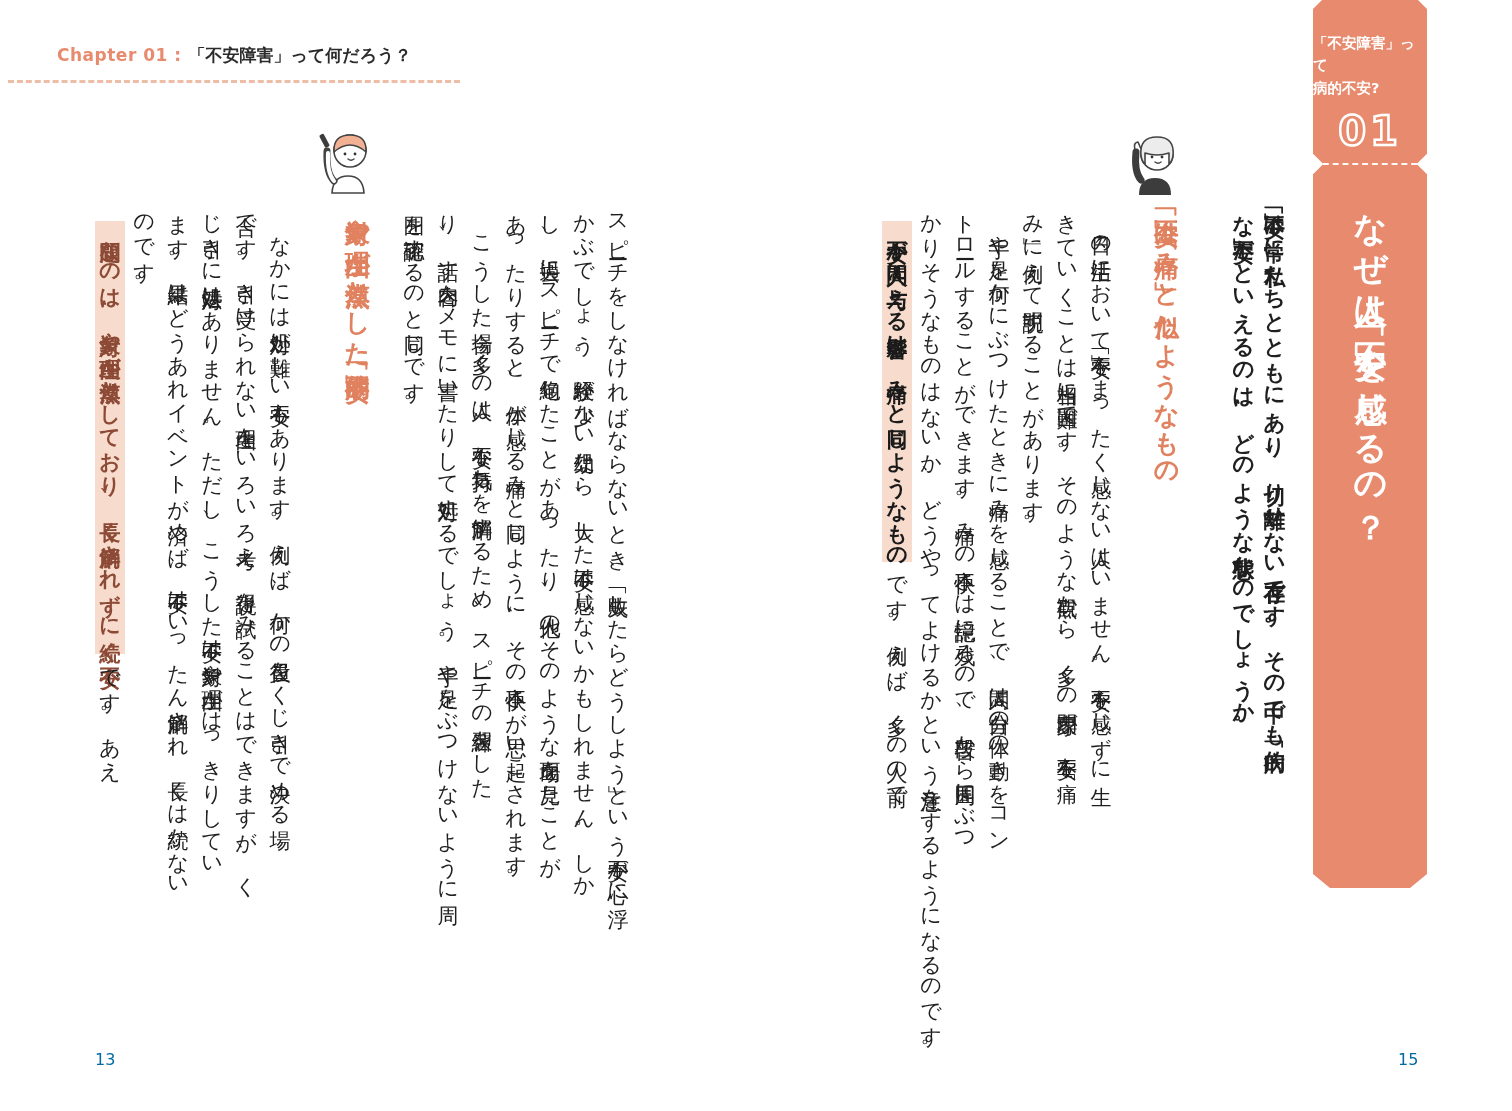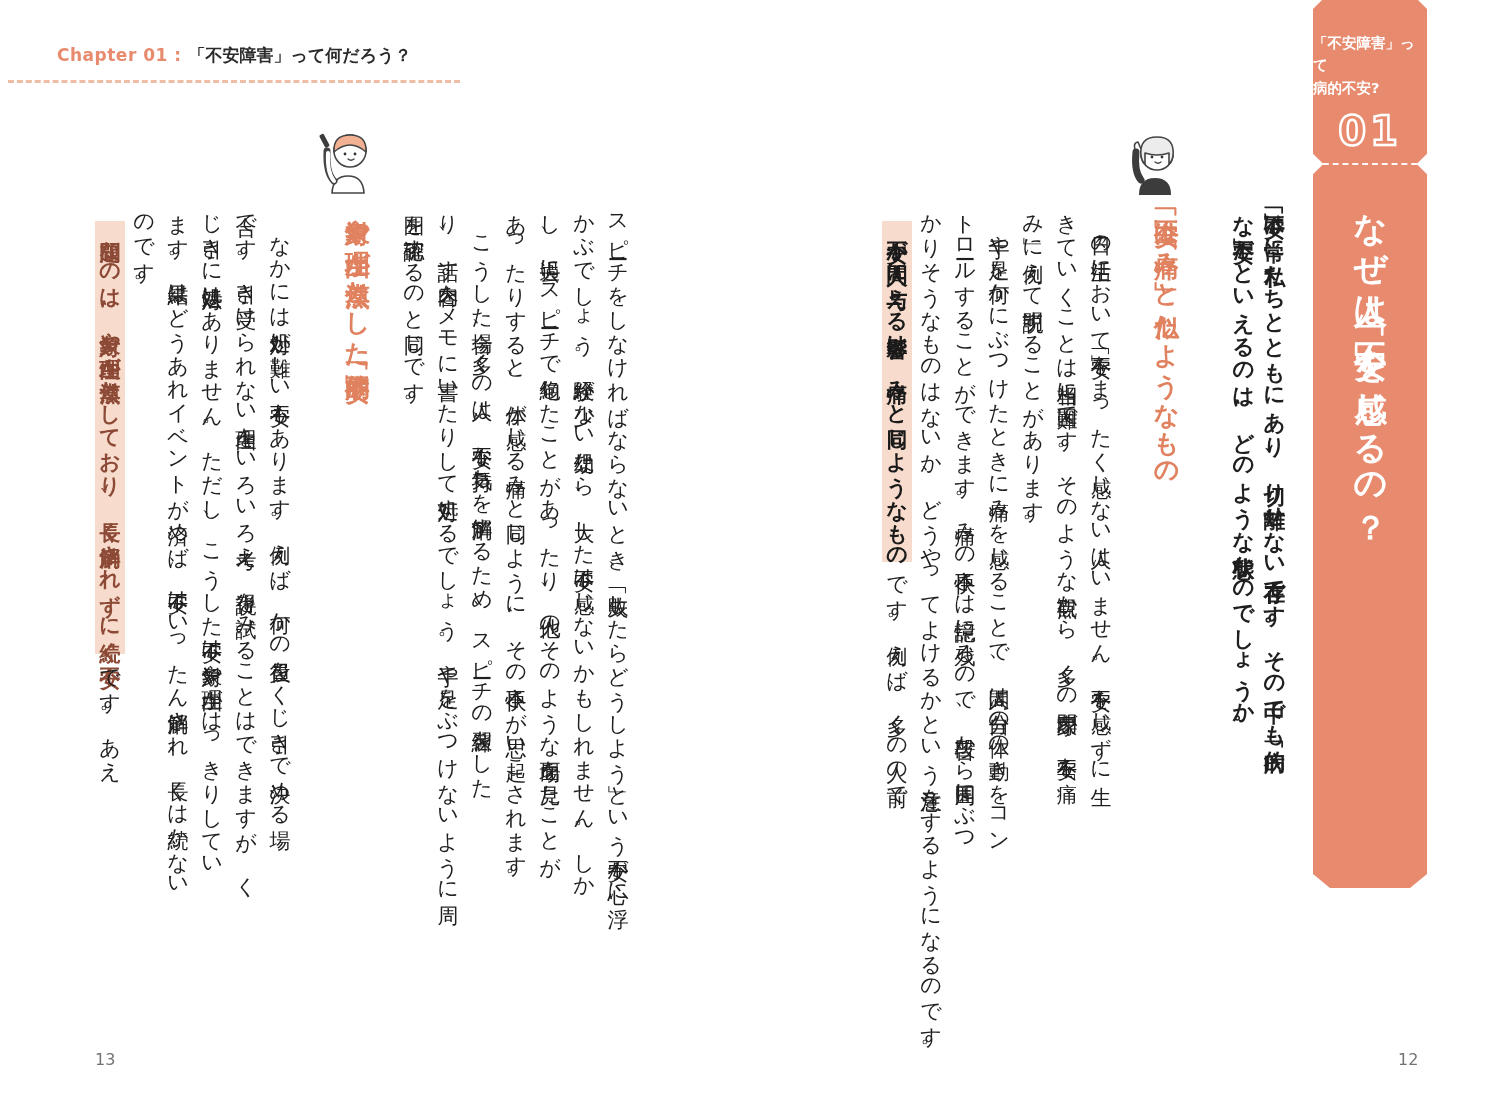--- a/index.html
+++ b/index.html
@@ -58,21 +58,21 @@
   }
   .hl-black { color:#1a1a1a; }
   .hl-brown { color:var(--hl-brown,#8c4a36); }
 
   
   .illust { position:absolute; }
   .illust-woman { left:1126px; top:128px; }
   .illust-boy   { left:318px;  top:126px; }
 
   
-  .page-num { position:absolute; top:1050px; font-size:16px; color:#737373; font-family:"DejaVu Sans", sans-serif; }
+  .page-num { position:absolute; top:1050px; font-size:16px; color:#0369a1; font-family:"DejaVu Sans", sans-serif; }
   .page-num-left { left:95px; }
   .page-num-right { left:1398px; }
 </style>
 </head>
 <body>
 
 <div class="spread" style="--accent: #e88a6d; --accent-light: #eebda6; --heading: #e0815f; --hl-bg: #f7dbcc; --hl-brown: #8c4a36;">
 
   <div class="chapter-header">
     <span class="chapter-label">Chapter 01 :</span><span class="chapter-title">「不安障害」って何だろう？</span>
@@ -150,15 +150,15 @@
         <div class="vline"><span>　なかには対処が難しい不安もあります。例えば、何かの役員をくじ引きで決める場</span></div>
         <div class="vline"><span>合です。引き受けられない理由をいろいろ考え、説得を試みることはできますが、く</span></div>
         <div class="vline"><span>じ引きに対処法はありません。ただし、こうした不安は対象や理由がはっきりしてい</span></div>
         <div class="vline"><span>ます。結果はどうあれイベントが済めば、不安はいったん解消され、長くは続かない</span></div>
         <div class="vline"><span>のです。</span></div>
         <div class="vline"><span>　</span><span class="hl hl-brown">問題なのは、対象や理由が漠然としており、長く解消されずに続く不安</span><span>です。あえ</span></div>
       </div>
   </div>
 
   <div class="page-num page-num-left">13</div>
-  <div class="page-num page-num-right">12</div>
+  <div class="page-num page-num-right">15</div>
 
 </div>
 
 </body></html>

